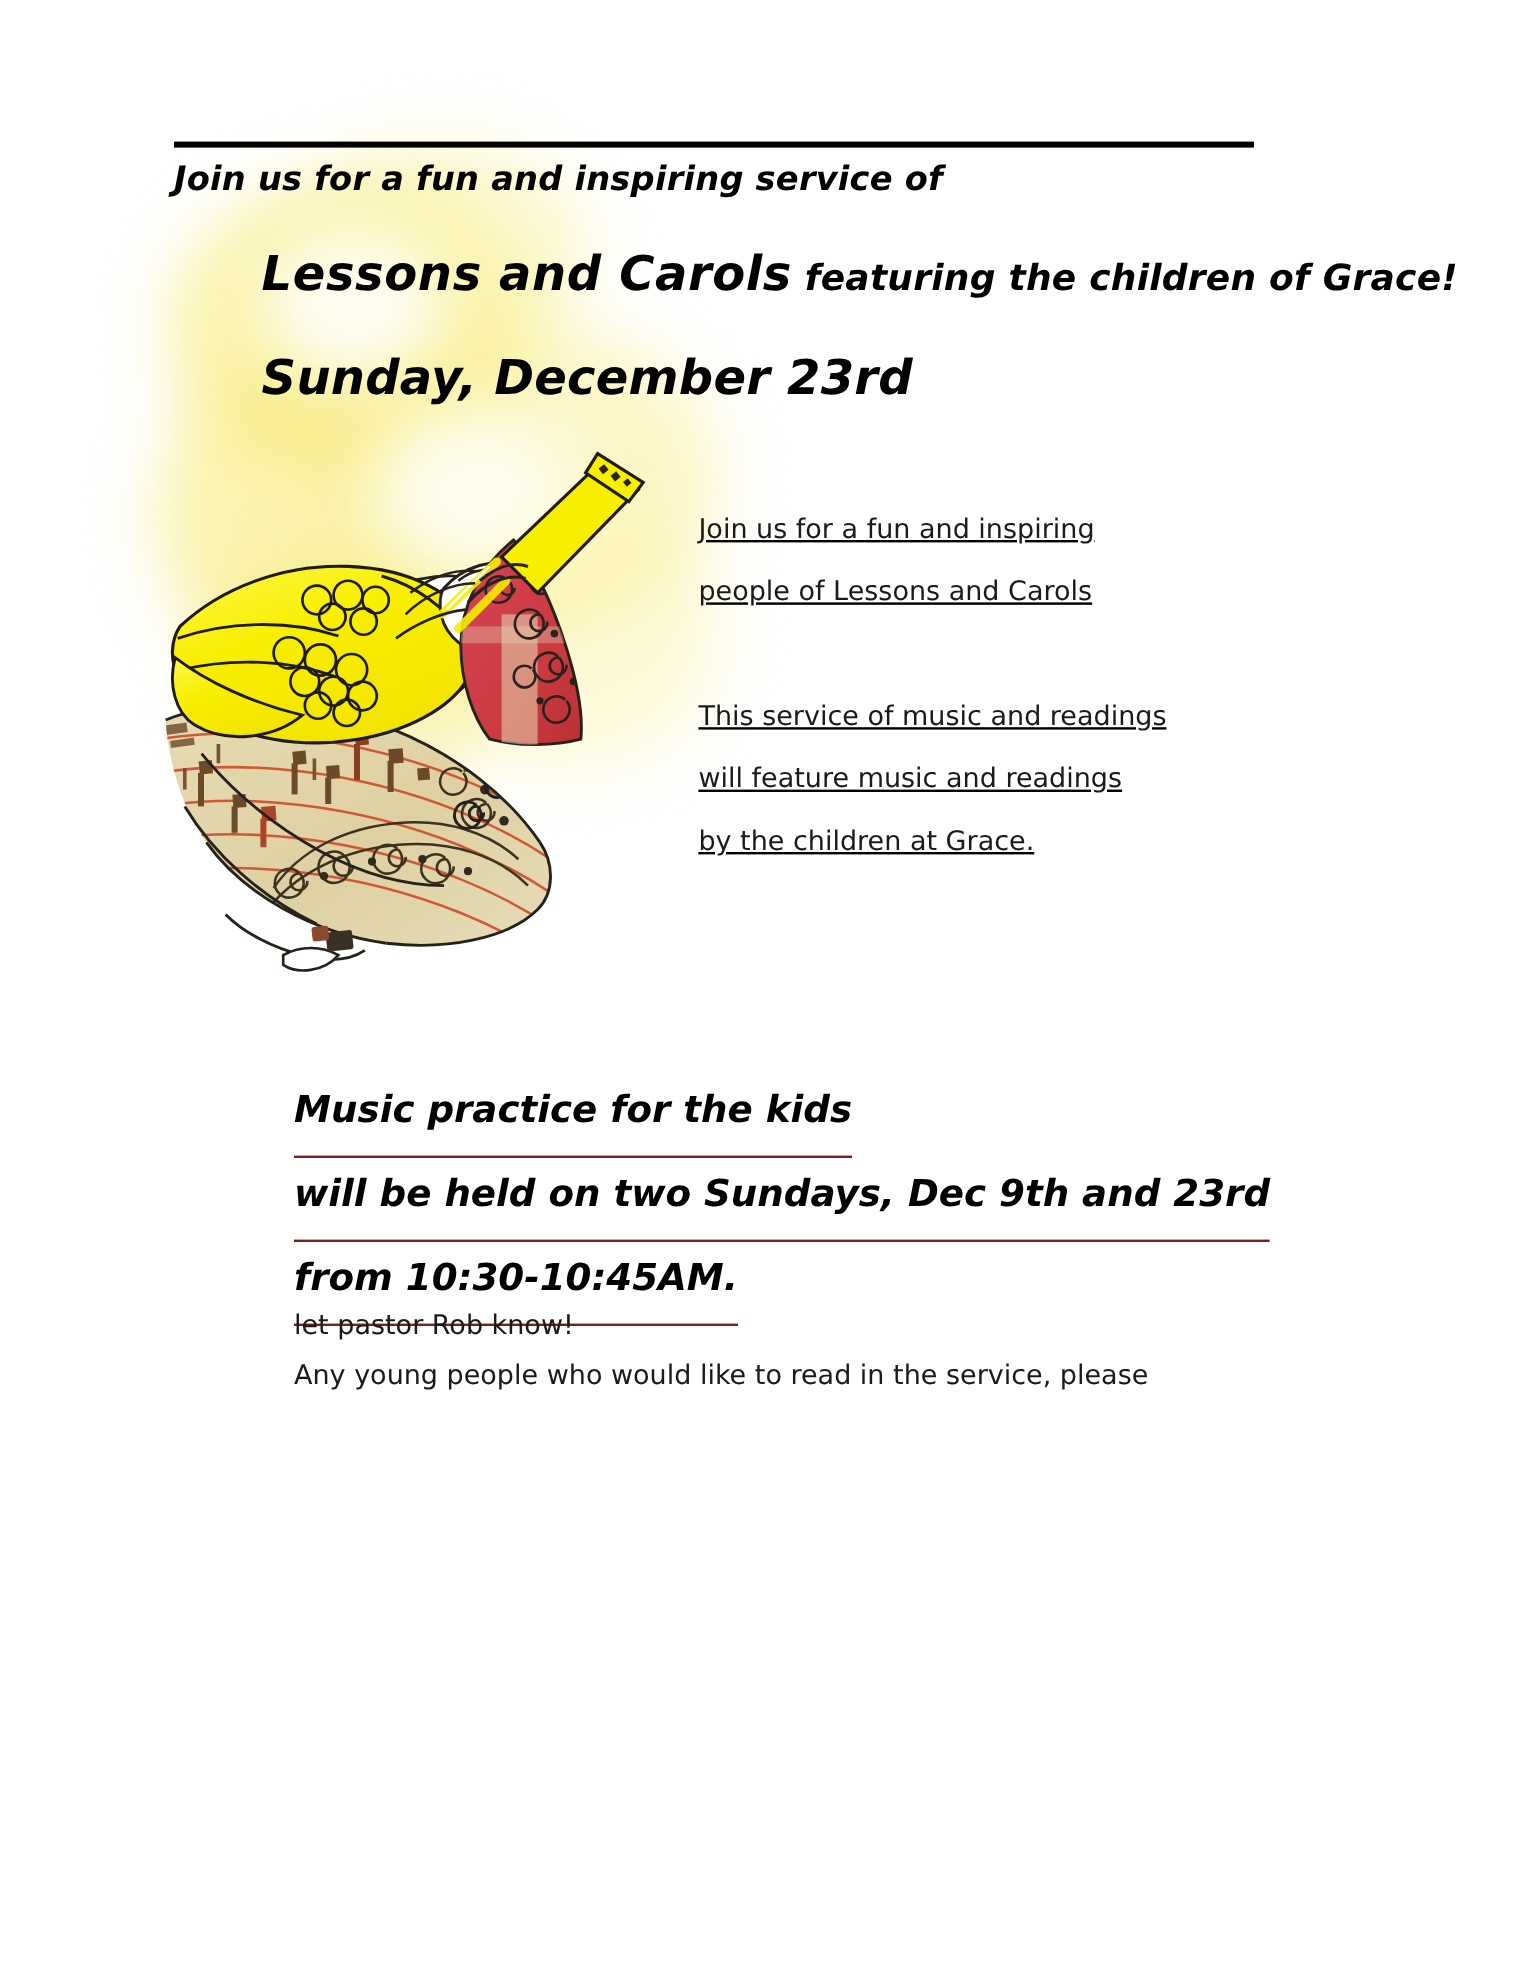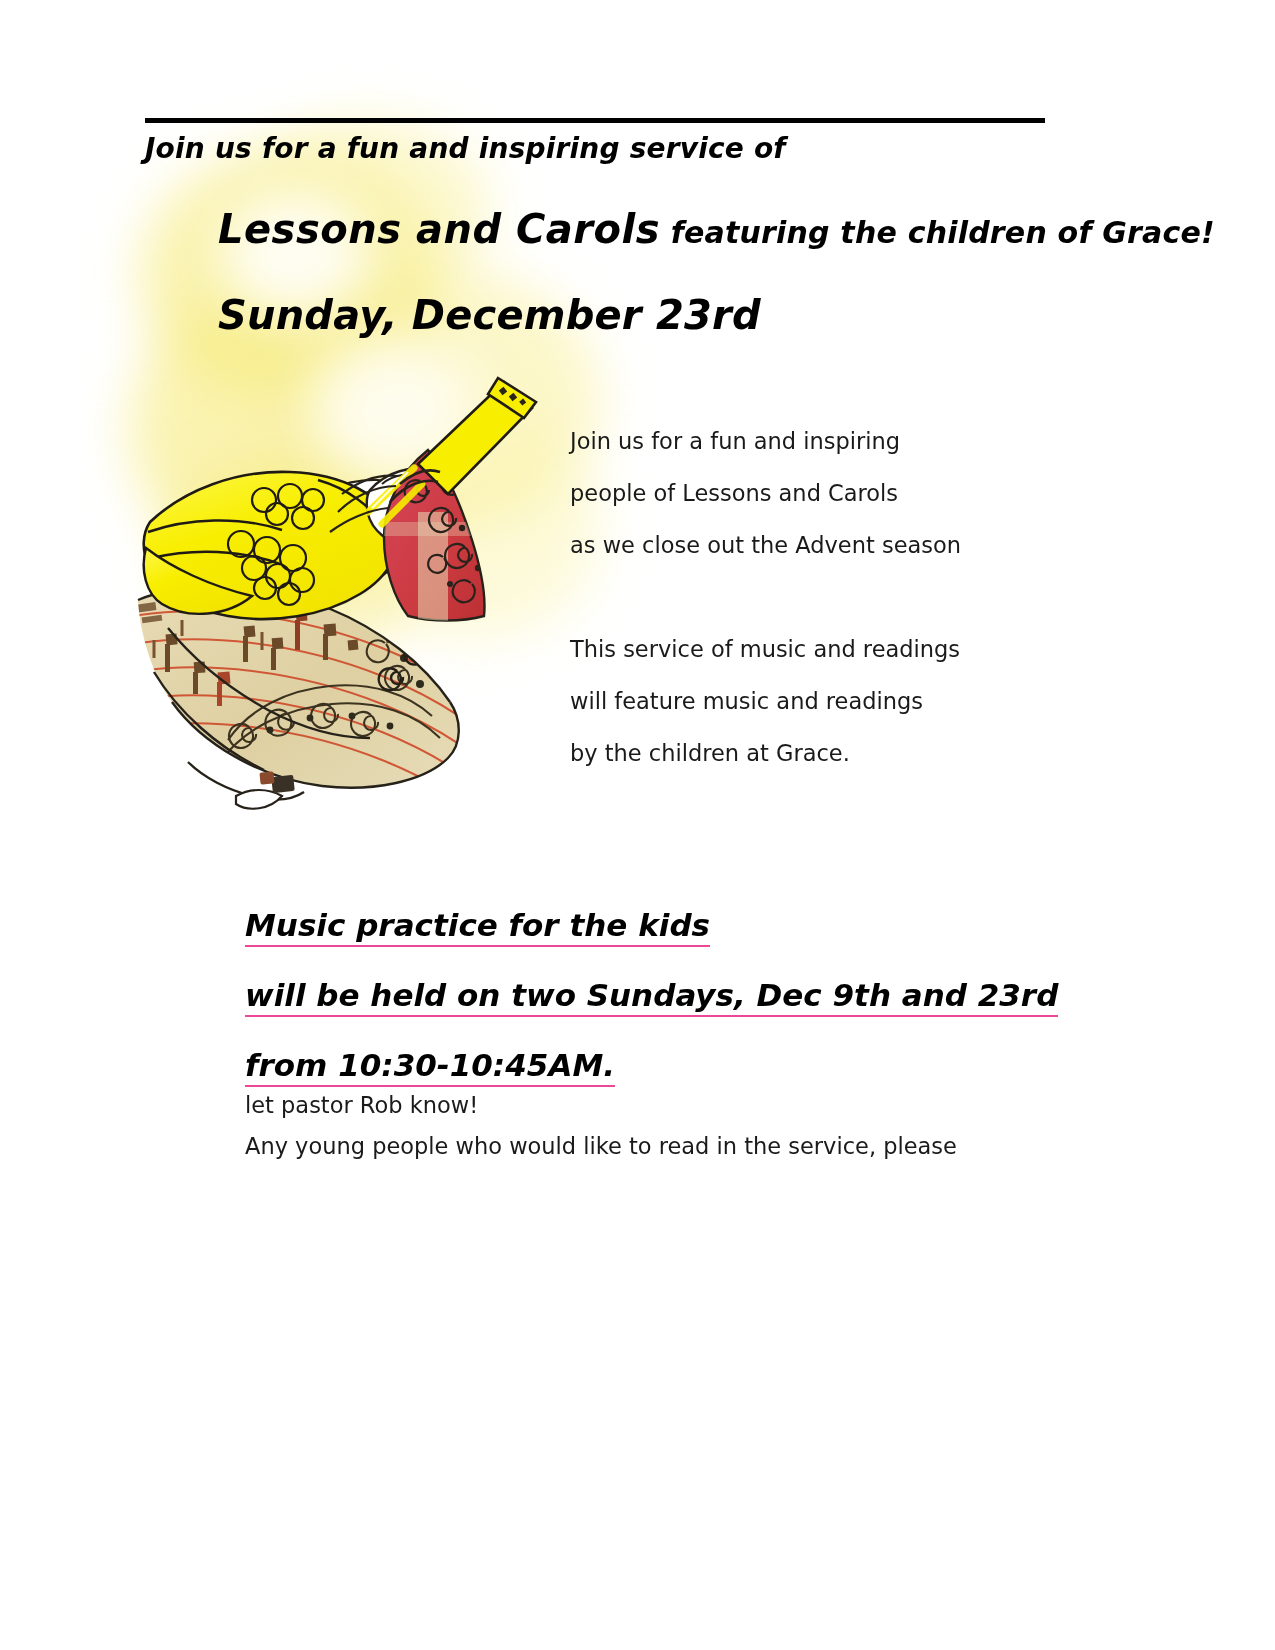--- a/index.html
+++ b/index.html
@@ -84,24 +84,25 @@
   .date-line {
     left: 218px;
     top: 292px;
     font-size: 40px;
     font-weight: 700;
   }
 
   
   .body-col {
     position: absolute;
-    left: 570px;
+    left: 582px;
     top: 415px;
     width: 420px;
     z-index: 4;
+    text-decoration: underline;
   }
   .body-col p {
     margin: 0;
     font-family: "DejaVu Sans", sans-serif;
     font-size: 22.5px;
     color: #1a1a1a;
     line-height: 52px;
     white-space: nowrap;
   }
   .body-col .gap { height: 52px; }
@@ -116,22 +117,22 @@
   .practice .pline {
     font-family: "DejaVu Sans", sans-serif;
     font-style: italic;
     font-weight: 600;
     font-size: 31px;
     color: #000;
     line-height: 70px;
     white-space: nowrap;
   }
   .practice .pline span {
-    border-bottom: 2px solid #ec4899;
-    padding-bottom: 2px;
+    border-bottom: 2px solid #7f1d1d;
+    padding-bottom: 20px;
   }
 
   
   .closing {
     position: absolute;
     left: 245px;
     top: 1085px;
     width: 730px;
     z-index: 4;
   }
@@ -422,21 +423,20 @@
           <path d="M198,160 C214,148 236,138 256,136"></path>
         </g>
 
       </g>
     </svg>
   </div>
 
   <div class="body-col">
     <p>Join us for a fun and inspiring</p>
     <p>people of Lessons and Carols</p>
-    <p>as we close out the Advent season</p>
     <div class="gap"></div>
     <p>This service of music and readings</p>
     <p>will feature music and readings</p>
     <p>by the children at Grace.</p>
   </div>
 
   <div class="practice">
     <div class="pline"><span>Music practice for the kids</span></div>
     <div class="pline"><span>will be held on two Sundays, Dec 9th and 23rd</span></div>
     <div class="pline"><span>from 10:30-10:45AM.</span></div>

